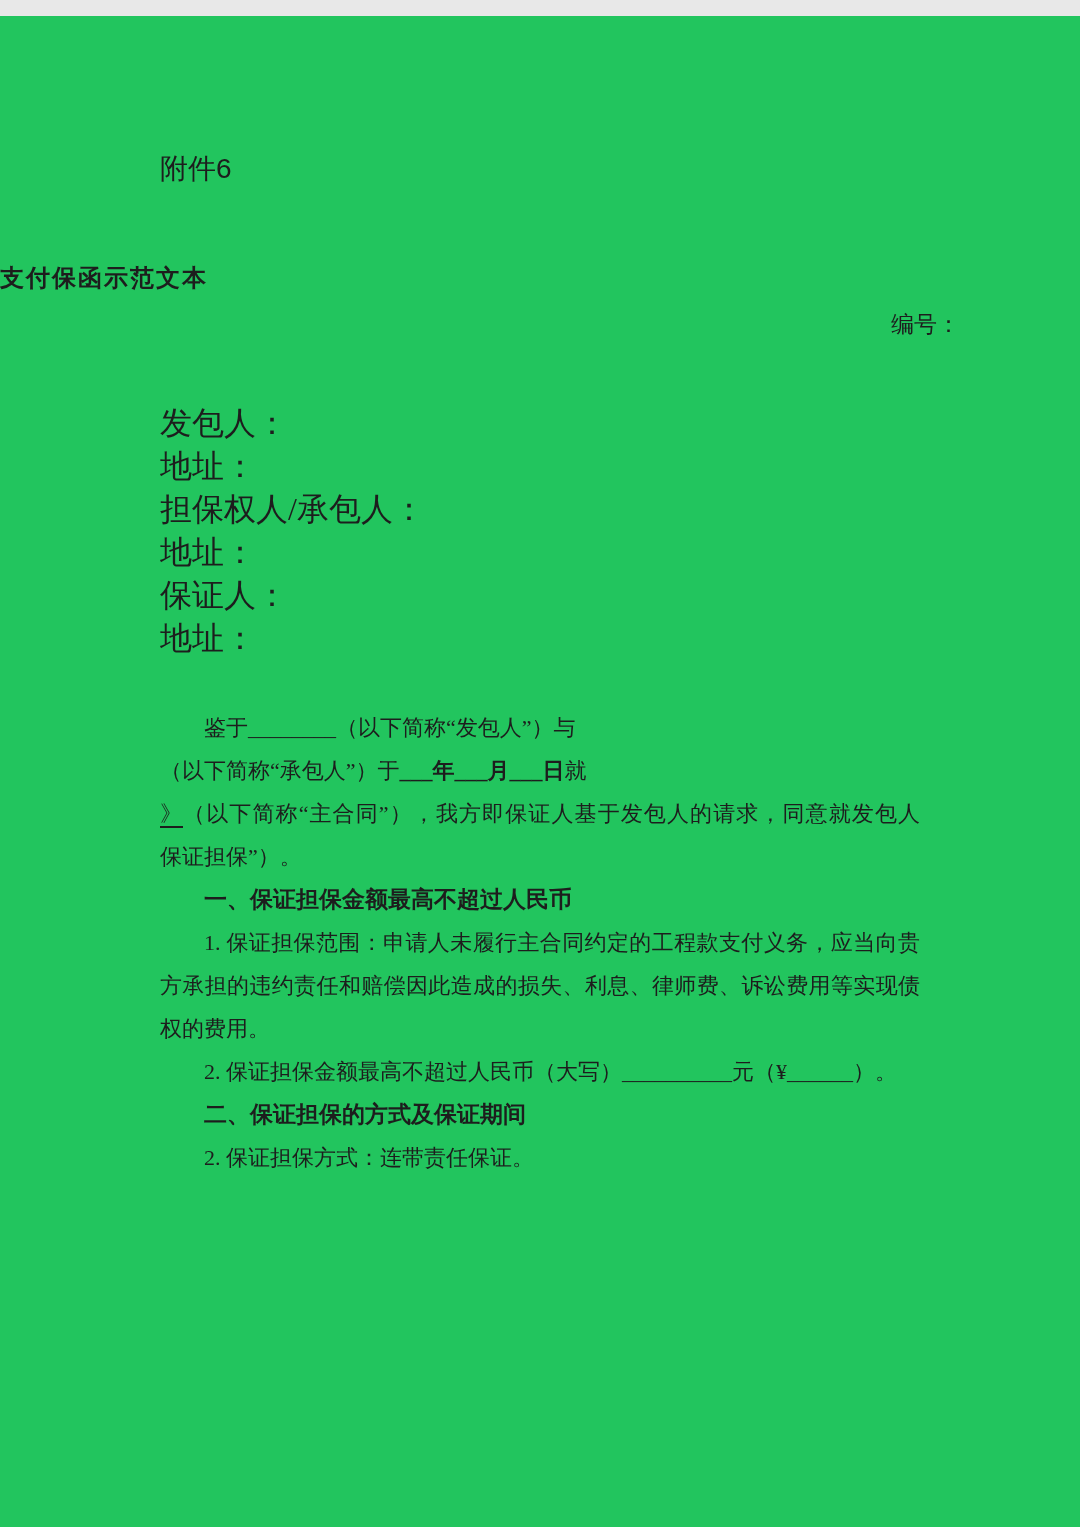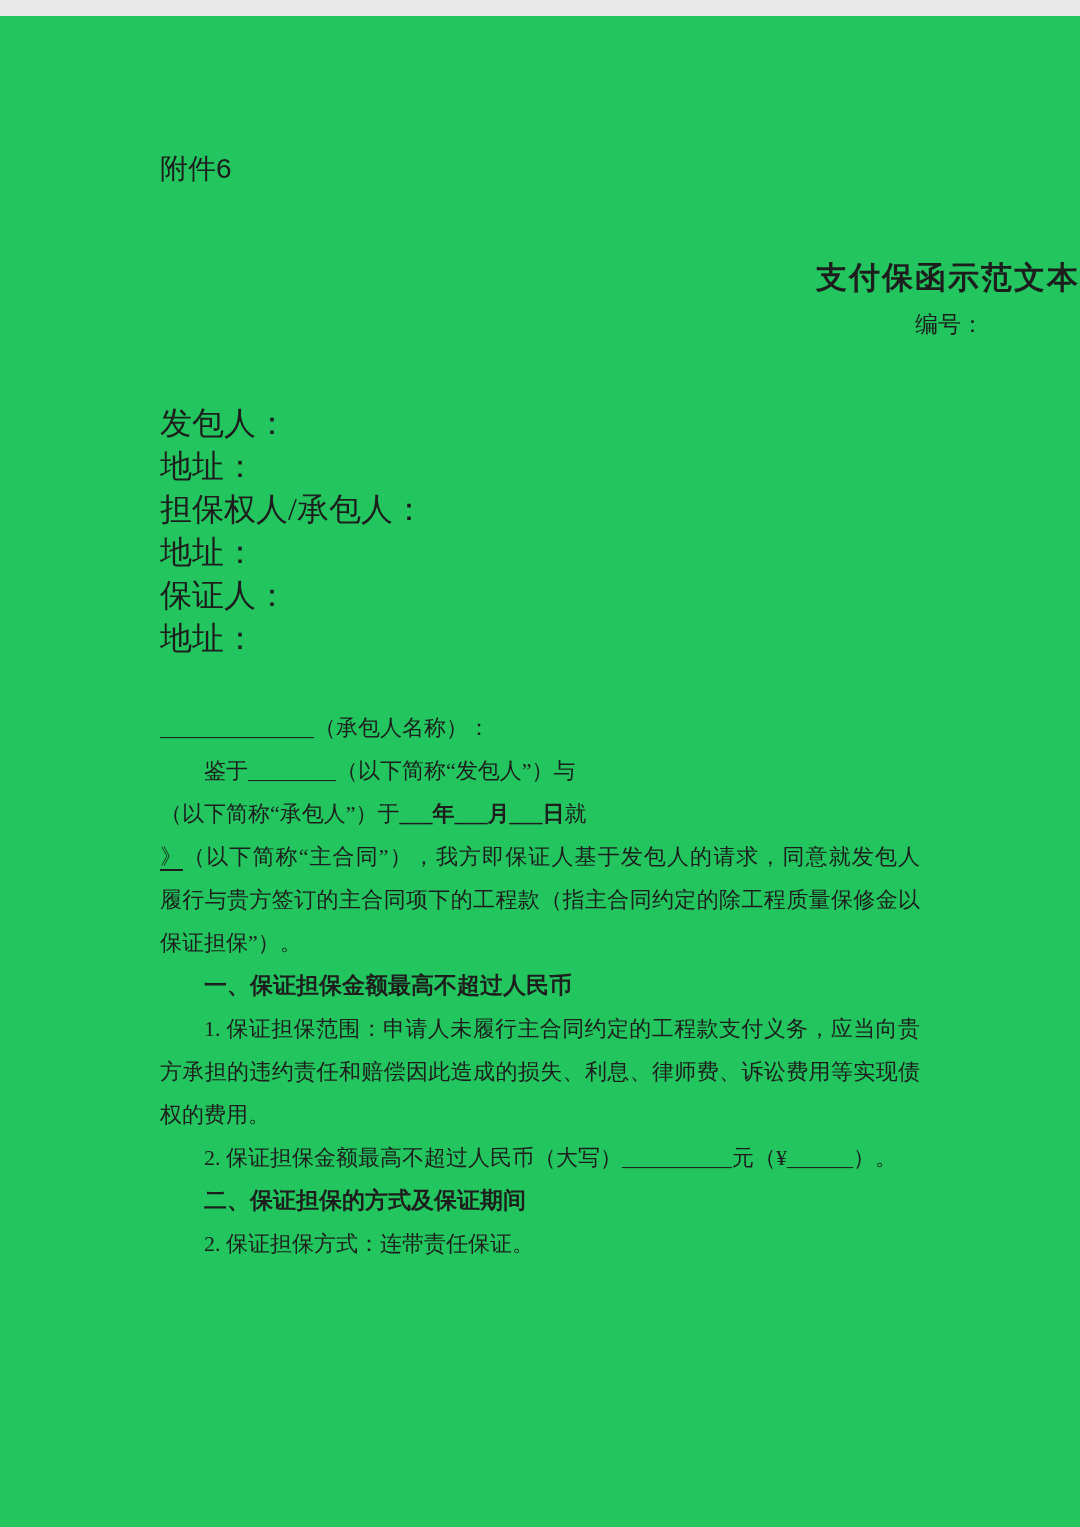--- a/index.html
+++ b/index.html
@@ -14,33 +14,33 @@
     box-sizing:border-box;
     overflow:hidden;
   }
   .attachment{
     margin:136px 160px 0 160px;
     font-family:"Liberation Sans","DejaVu Sans",sans-serif;
     font-size:28px;line-height:34px;
   }
   .title{
     margin-top:72px;
-    text-align:right;
-    font-size:31px;font-weight:bold;line-height:40px;
+    text-align:left;
+    font-size:24px;font-weight:bold;line-height:40px;
     letter-spacing:2px;
   }
   .subtitle{
     margin-top:24px;
     text-align:center;
     font-size:29px;font-weight:bold;line-height:38px;
     letter-spacing:1px;
   }
   .number{
     margin-top:12px;
-    padding-right:96px;
+    padding-right:120px;
     text-align:right;
     font-size:23px;line-height:30px;
   }
   .parties{
     margin:62px 160px 0 160px;
     font-size:32px;
   }
   .party-line{height:43px;line-height:43px;}
   .doc{
     margin:46px 160px 0 160px;
@@ -77,25 +77,23 @@
   <div class="parties">
       <div class="party-line">发包人：</div>
       <div class="party-line">地址：</div>
       <div class="party-line">担保权人/承包人：</div>
       <div class="party-line">地址：</div>
       <div class="party-line">保证人：</div>
       <div class="party-line">地址：</div>
     </div>
 
   <div class="doc">
-      <div class="line"><span class="">______________（承包人名称）：</span></div>
       <div class="line indent"><span class="">鉴于________（以下简称“发包人”）与</span></div>
       <div class="line"><span class="">（以下简称“承包人”）于</span><span class="seg-b">___年___月___日</span><span class="">就</span></div>
       <div class="line fill"><span class="seg-u">》</span><span class="">（以下简称“主合同”），我方即保证人基于发包人的请求，同意就发包人</span></div>
-      <div class="line fill"><span class="">履行与贵方签订的主合同项下的工程款（指主合同约定的除工程质量保修金以</span></div>
       <div class="line"><span class="">保证担保”）。</span></div>
       <div class="line indent heading"><span class="">一、保证担保金额最高不超过人民币</span></div>
       <div class="line indent fill"><span class="">1. 保证担保范围：申请人未履行主合同约定的工程款支付义务，应当向贵</span></div>
       <div class="line fill"><span class="">方承担的违约责任和赔偿因此造成的损失、利息、律师费、诉讼费用等实现债</span></div>
       <div class="line"><span class="">权的费用。</span></div>
       <div class="line indent"><span class="">2. 保证担保金额最高不超过人民币（大写）__________元（¥______）。</span></div>
       <div class="line indent heading"><span class="">二、保证担保的方式及保证期间</span></div>
       <div class="line indent"><span class="">2. 保证担保方式：连带责任保证。</span></div>
     </div>
 </div>

